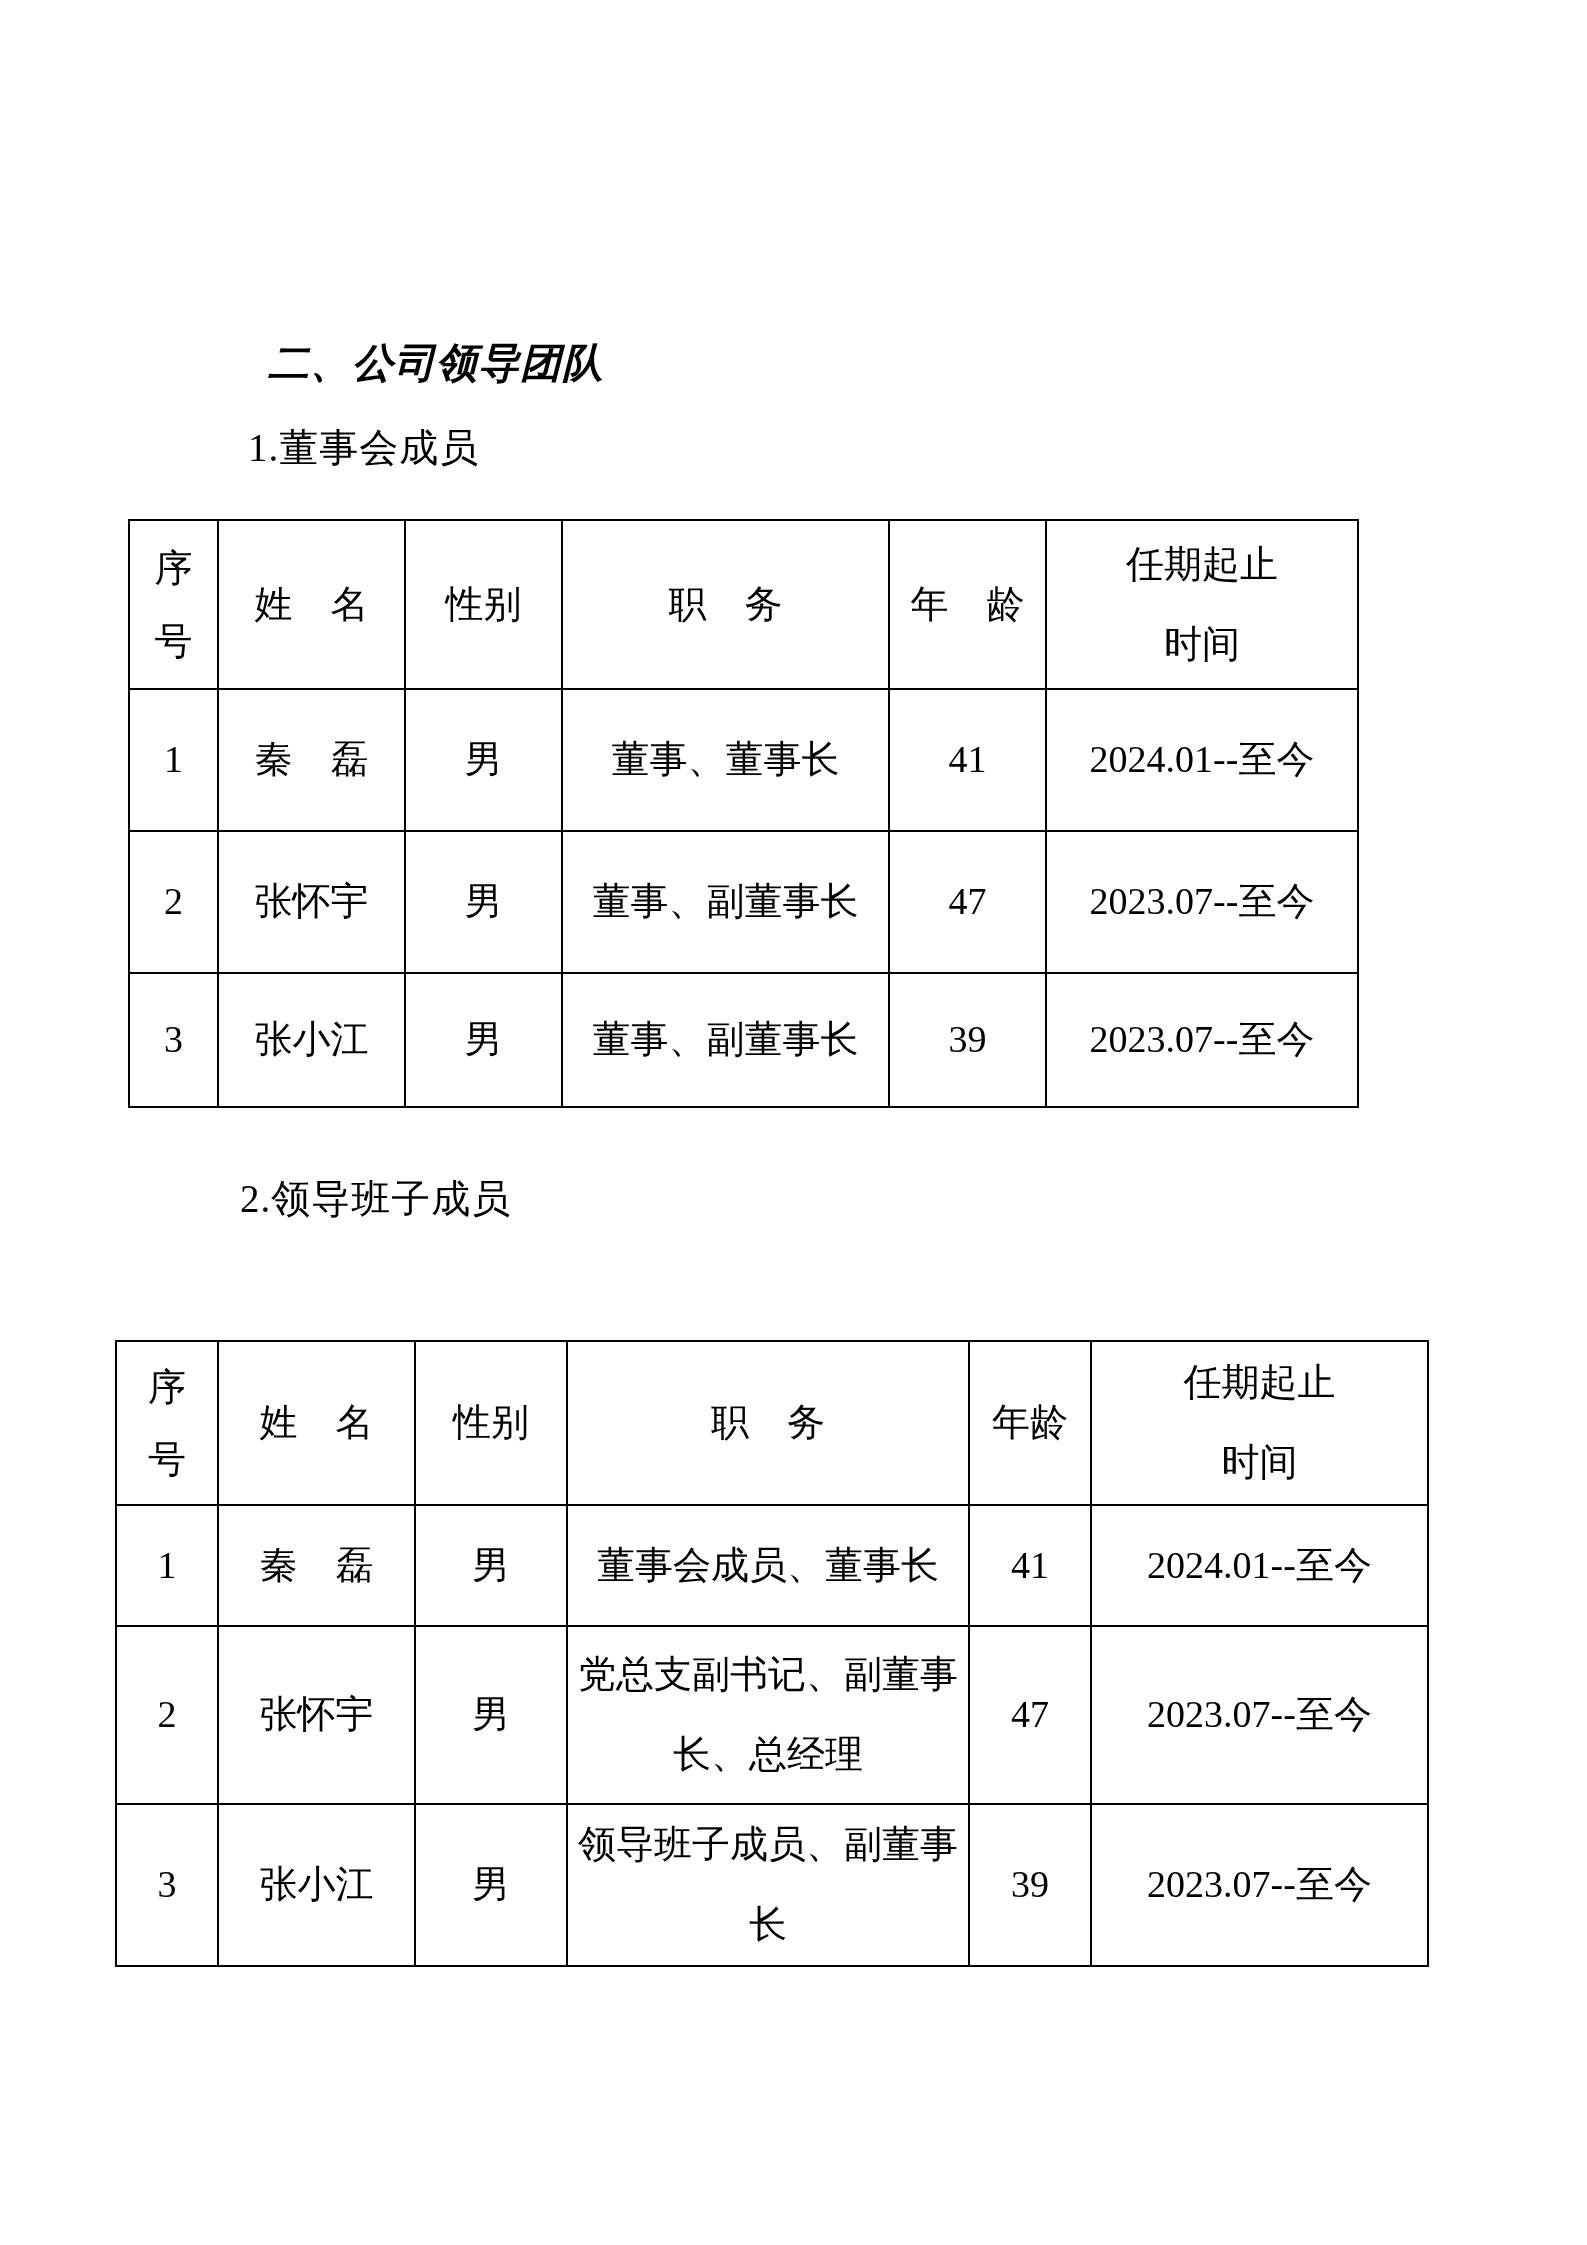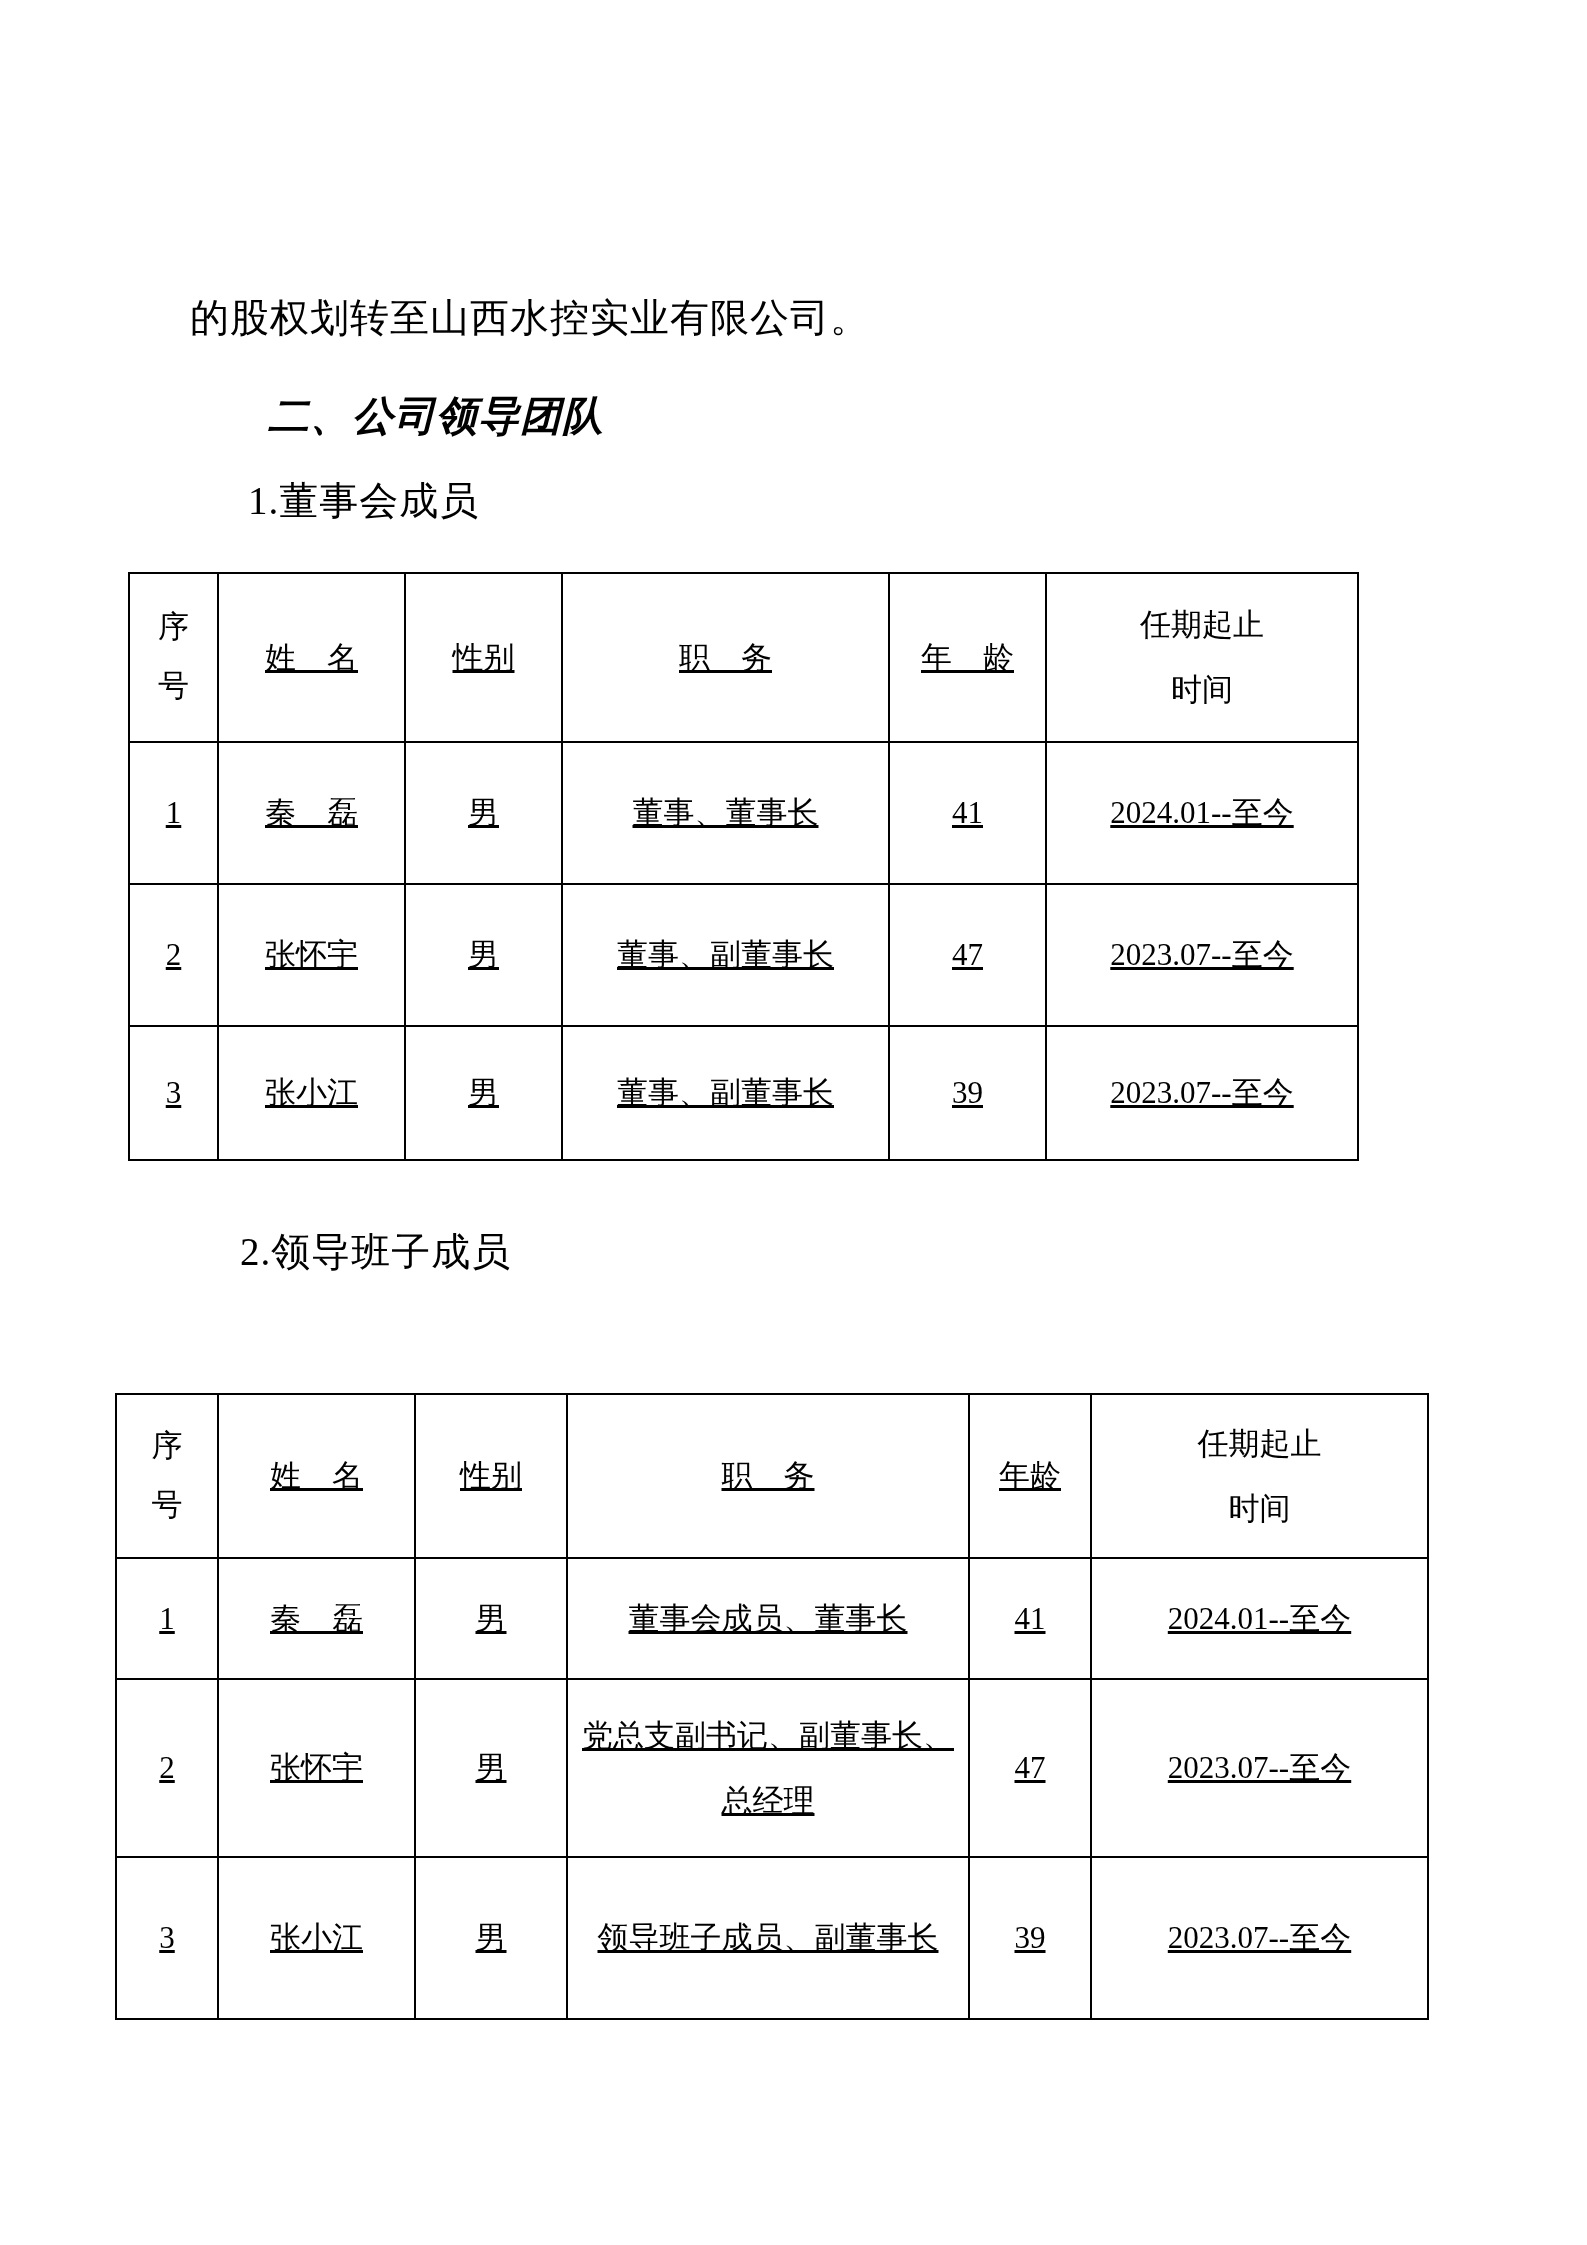--- a/index.html
+++ b/index.html
@@ -34,22 +34,21 @@
     letter-spacing: 1px;
   }
   .subsection2 {
     margin: 64px 0 0 240px;
     font-size: 39px;
     letter-spacing: 1px;
   }
   table {
     border-collapse: collapse;
     table-layout: fixed;
-    font-size: 31px;
-    text-decoration: underline;
+    font-size: 38px;
   }
   .tbl1 { margin: 44px 0 0 128px; width: 1217px; }
   .tbl2 { margin: 114px 0 0 115px; width: 1300px; }
   th, td {
     border: 2px solid #000000;
     text-align: center;
     vertical-align: middle;
     font-weight: normal;
     padding: 0;
     line-height: 2.1;
@@ -80,21 +79,20 @@
   .tbl2 .r3 td { height: 160px; }
   
   .wrap1 { display: inline-block; width: 1.25em; line-height: 1.9; vertical-align: middle; }
   .wrap4 { display: inline-block; width: 4.4em; line-height: 2.1; vertical-align: middle; }
 </style>
 </head>
 <body>
 
 <div class="page">
 
-  <p class="intro">的股权划转至山西水控实业有限公司。</p>
 
   <p class="section-heading">二、公司领导团队</p>
 
   <p class="subsection">1.董事会成员</p>
 
   <table class="tbl1">
     <tbody>
         <tr class="r-head">
       <th class="c-no"><span class="wrap1">序号</span></th>
       <th class="c-name">姓　名</th>

